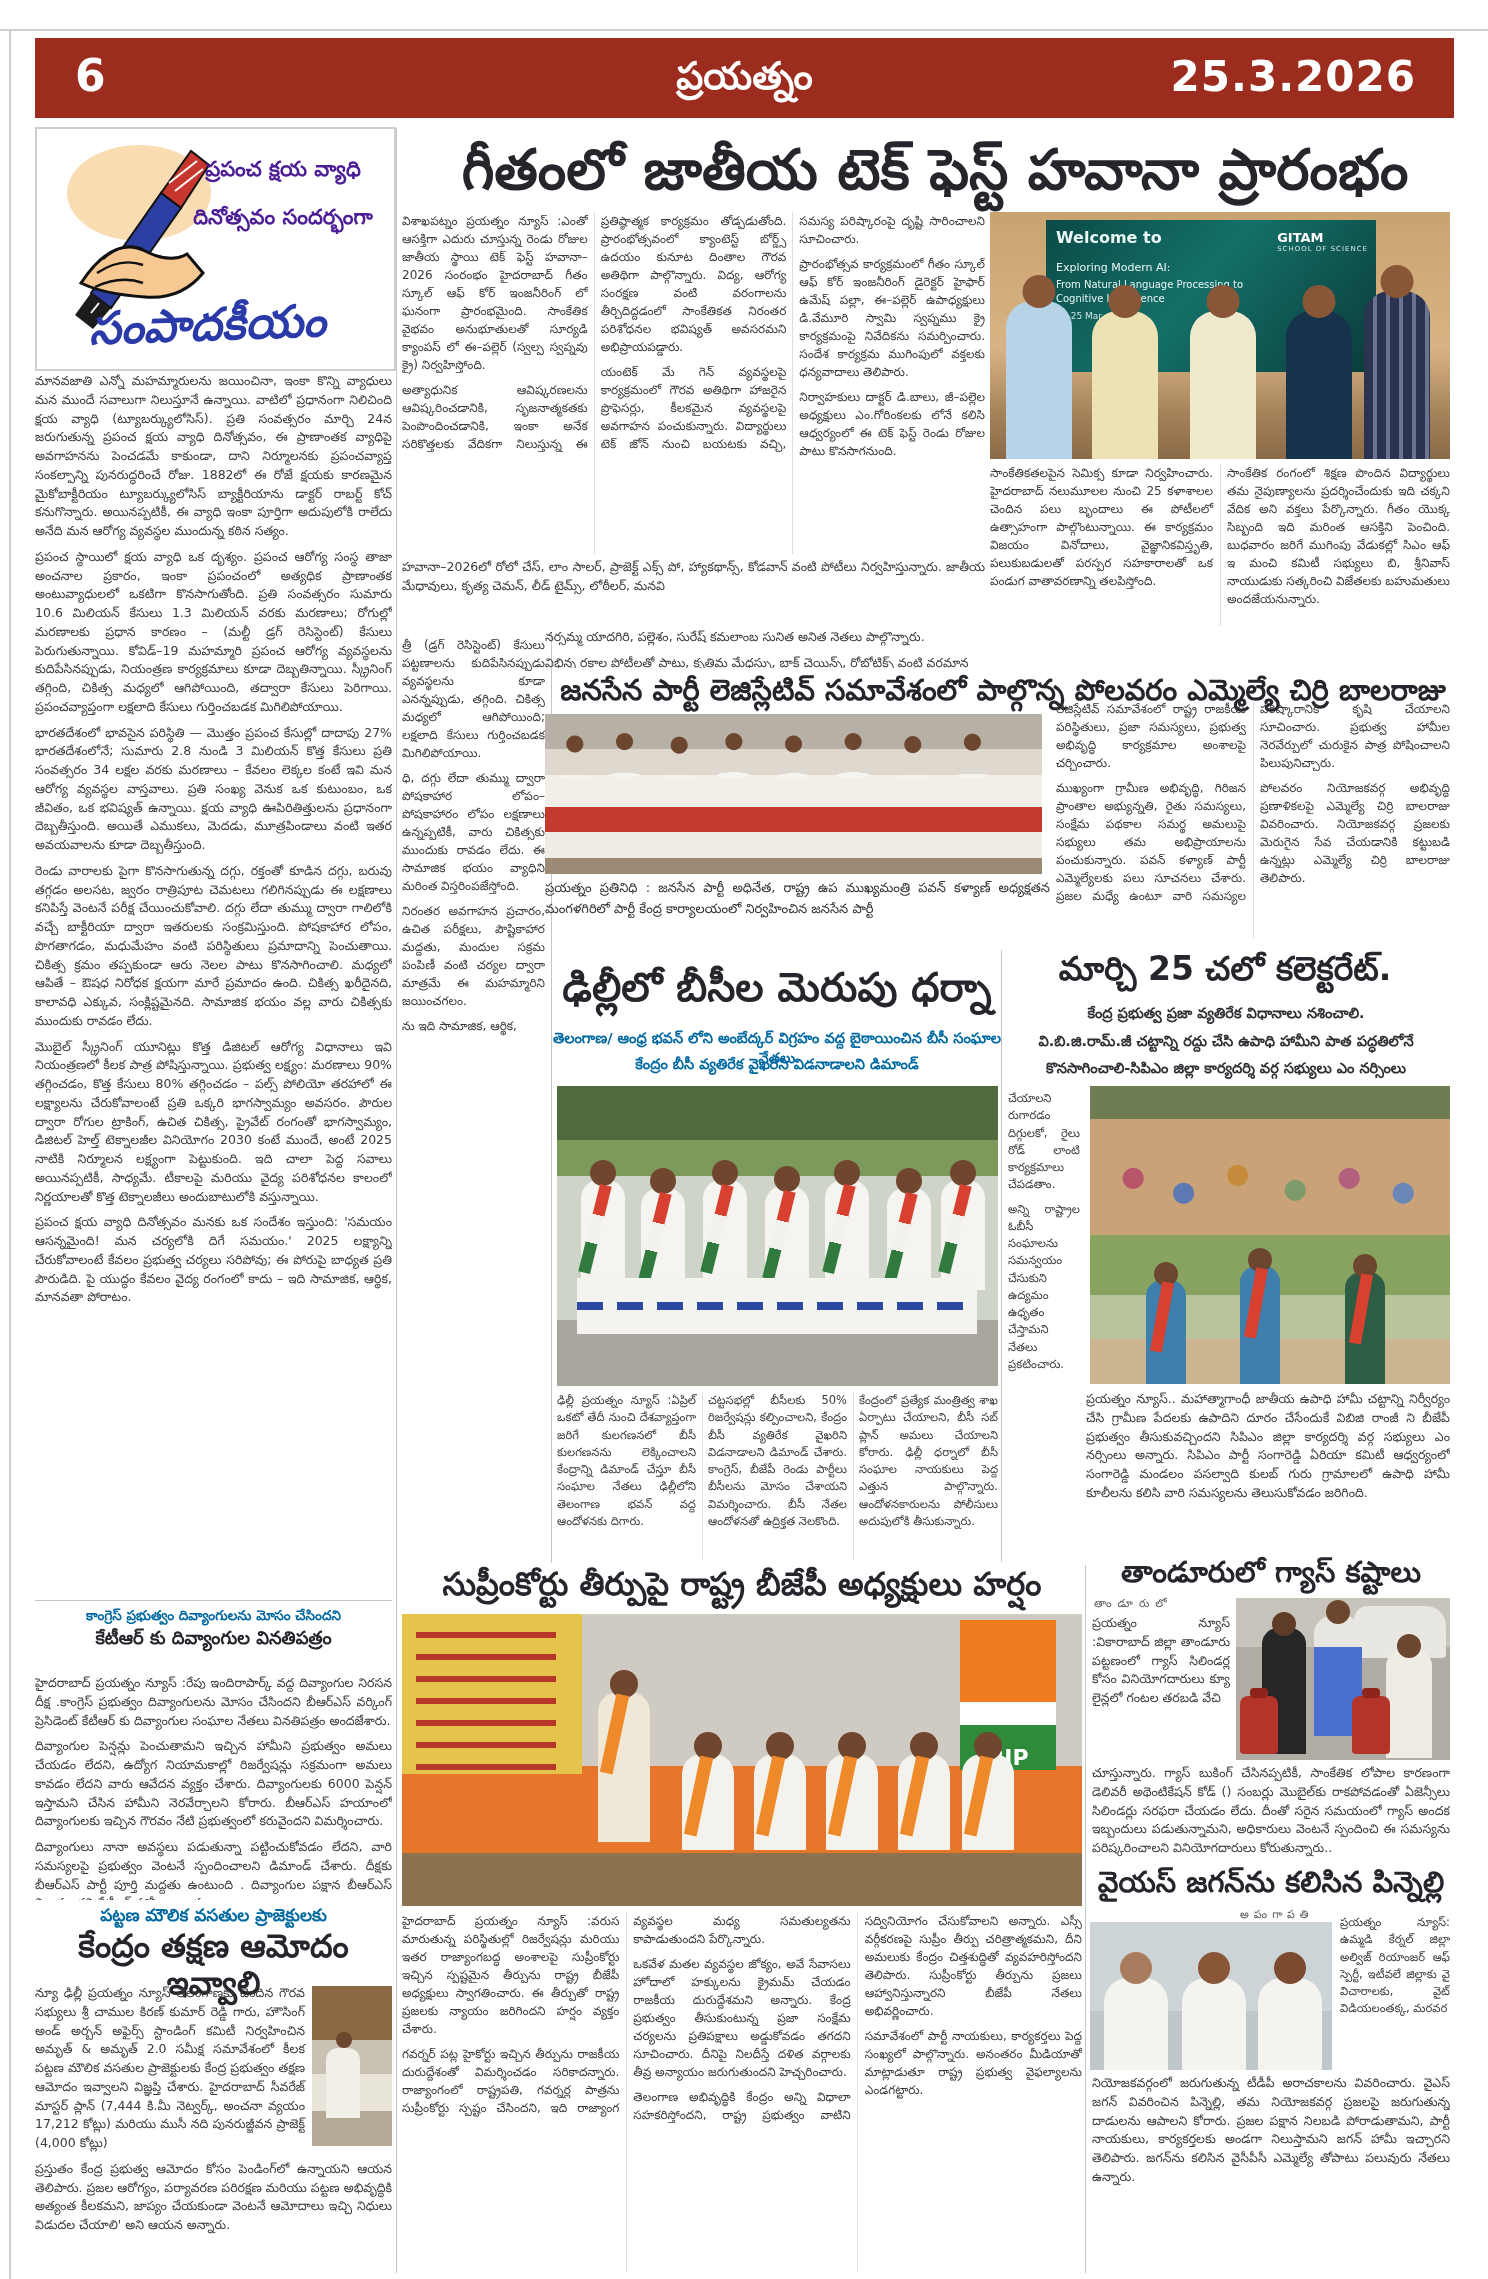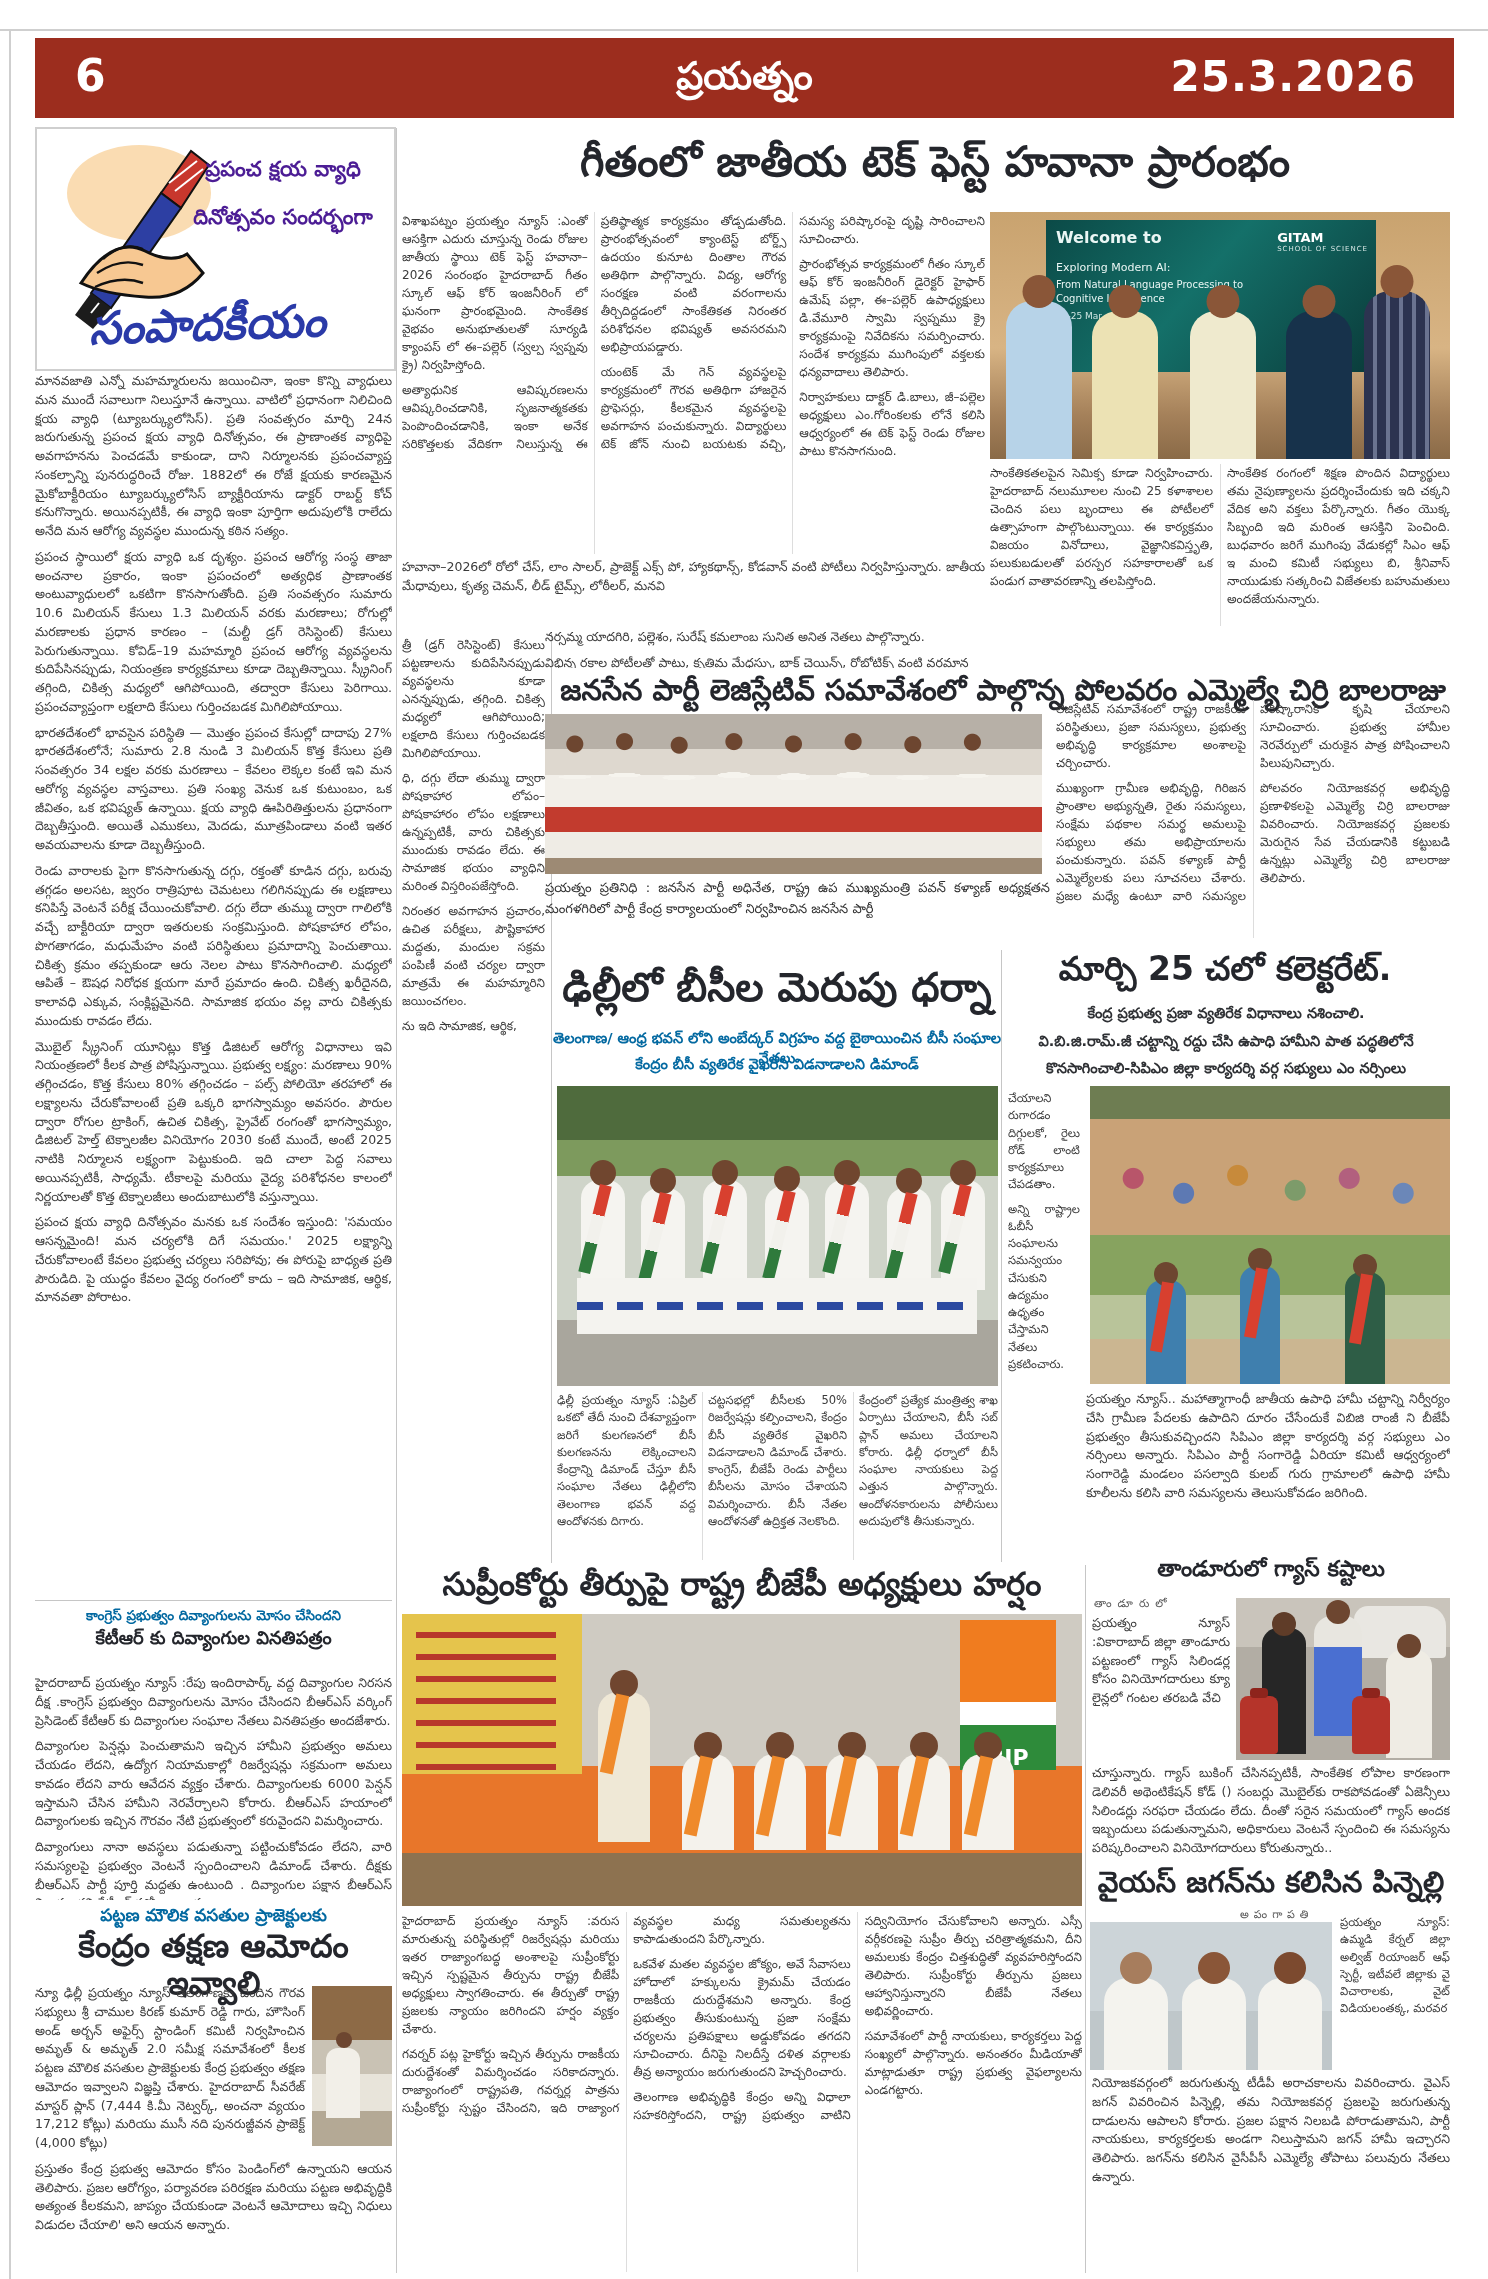--- a/index.html
+++ b/index.html
@@ -35,21 +35,21 @@
   #ktr-body{left:35px;top:1674px;width:357px;height:226px;}
   #ken-kick{left:35px;top:1905px;width:357px;font-size:17px;}
   #ken-hl{left:35px;top:1928px;width:357px;text-align:center;font-size:32px;}
   #ken-body{left:35px;top:1984px;width:357px;height:288px;}
   .mini-photo{float:right;width:80px;height:160px;margin:2px 0 4px 7px;
       background:linear-gradient(180deg,#8d6a46 0 34%,#c9c2b4 34% 55%,#e8e4da 55% 78%,#b4a995 78% 100%);position:relative;}
   .mini-photo::after{content:"";position:absolute;left:14px;top:62px;width:34px;height:70px;border-radius:12px 12px 0 0;background:#f2efe8;}
   .mini-photo::before{content:"";position:absolute;left:24px;top:46px;width:16px;height:16px;border-radius:50%;background:#6d4630;z-index:1;}
 
   
-  #tf-hl{left:420px;top:138px;width:1030px;text-align:center;font-size:42px;}
+  #tf-hl{left:420px;top:138px;width:1030px;text-align:center;font-size:56px;}
   #tf-body{left:402px;top:212px;width:583px;height:342px;column-count:3;column-gap:13px;column-rule:1px solid #ddd;font-size:12px;}
   #tf-wide{left:402px;top:558px;width:583px;height:66px;}
   #tf-tail{left:545px;top:628px;width:905px;height:40px;}
   #tf-sub{left:990px;top:464px;width:460px;height:162px;column-count:2;column-gap:14px;column-rule:1px solid #ddd;font-size:12px;}
 
   .photo{position:absolute;overflow:hidden;}
   
   #tf-photo{left:990px;top:212px;width:460px;height:247px;background:linear-gradient(180deg,#c9a36f 0%,#d8b484 55%,#a5815a 82%,#8a6a47 100%);}
   .tf-banner{position:absolute;left:56px;top:8px;width:330px;height:152px;color:#eaf6f4;
       background:linear-gradient(130deg,#0b4a47 0%,#147069 45%,#0a3b3a 100%);padding:8px 10px;box-sizing:border-box;}
@@ -145,21 +145,21 @@
      background:linear-gradient(180deg,#f07c1f 0 55%,#ffffff 55% 70%,#2e8b3a 70%);display:flex;align-items:flex-end;justify-content:center;
      color:#fff;font-weight:700;font-size:22px;}
   .sc-fig{position:absolute;bottom:56px;width:52px;height:96px;border-radius:20px 20px 0 0;background:#f4f2ec;}
   .sc-fig::before{content:"";position:absolute;top:-22px;left:50%;transform:translateX(-50%);width:28px;height:28px;border-radius:50%;background:#70462f;}
   .sc-fig::after{content:"";position:absolute;left:10px;top:2px;width:13px;height:80px;background:#ef8a2b;transform:rotate(12deg);}
   .sc-s1{left:196px;bottom:64px;height:150px;background:#efe8d6;}
   .sc-s2{left:280px;} .sc-s3{left:352px;} .sc-s4{left:424px;} .sc-s5{left:496px;} .sc-s6{left:560px;}
   #sc-body{left:402px;top:1912px;width:680px;height:360px;column-count:3;column-gap:14px;column-rule:1px solid #ddd;font-size:12px;}
 
   
-  #gas-hl{left:1092px;top:1556px;width:358px;text-align:center;font-size:22px;}
+  #gas-hl{left:1092px;top:1556px;width:358px;text-align:center;font-size:29px;}
   #gas-date{position:absolute;left:1094px;top:1597px;width:170px;font-size:11px;letter-spacing:6px;color:#555;}
   #gas-col{left:1092px;top:1614px;width:138px;height:148px;font-size:12.5px;}
   #gas-photo{left:1236px;top:1598px;width:214px;height:162px;background:linear-gradient(180deg,#c9c4bb 0 30%,#b2ada4 30% 100%);}
   .gas-car{position:absolute;right:4px;top:8px;width:92px;height:52px;border-radius:14px 20px 4px 4px;background:#e9e7e2;}
   .gas-woman{position:absolute;left:78px;top:18px;width:48px;height:120px;border-radius:18px 18px 0 0;
      background:linear-gradient(180deg,#e8e6e0 0 26%,#4a6fd1 26%);}
   .gas-woman::before{content:"";position:absolute;top:-16px;left:50%;transform:translateX(-50%);width:24px;height:24px;border-radius:50%;background:#6d4630;}
   .gas-manL{position:absolute;left:26px;top:30px;width:44px;height:126px;border-radius:16px 16px 0 0;background:#262626;}
   .gas-manL::before{content:"";position:absolute;top:-16px;left:50%;transform:translateX(-50%);width:24px;height:24px;border-radius:50%;background:#5f3c28;}
   .gas-manR{position:absolute;right:18px;top:52px;width:46px;height:108px;border-radius:16px 16px 0 0;background:#efece4;}

